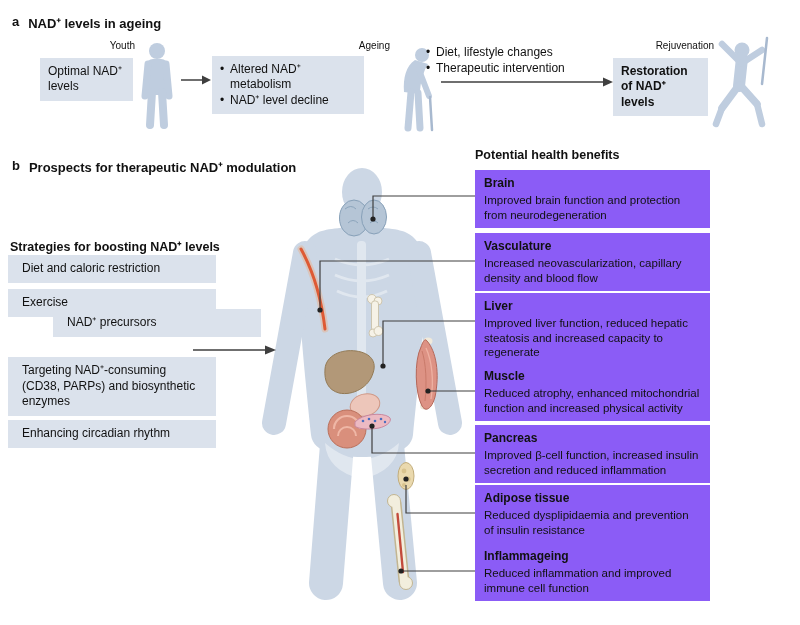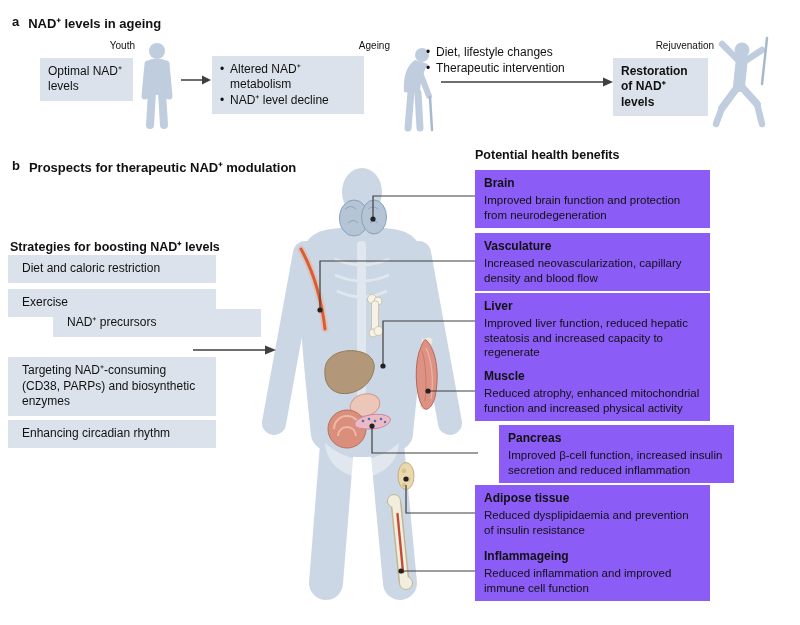--- a/index.html
+++ b/index.html
@@ -220,21 +220,21 @@
     <div>Increased neovascularization, capillary density and blood flow</div>
   </div>
   <div class="abs benefit" style="left:475px; top:293px;">
     <div class="organ">Liver</div>
     <div>Improved liver function, reduced hepatic steatosis and increased capacity to regenerate</div>
   </div>
   <div class="abs benefit" style="left:475px; top:363px;">
     <div class="organ">Muscle</div>
     <div>Reduced atrophy, enhanced mitochondrial function and increased physical activity</div>
   </div>
-  <div class="abs benefit" style="left:475px; top:425px;margin-left:24px;">
+  <div class="abs benefit" style="left:475px; top:425px;">
     <div class="organ">Pancreas</div>
     <div>Improved β-cell function, increased insulin secretion and reduced inflammation</div>
   </div>
   <div class="abs benefit" style="left:475px; top:485px;">
     <div class="organ">Adipose tissue</div>
     <div>Reduced dysplipidaemia and prevention of insulin resistance</div>
   </div>
   <div class="abs benefit" style="left:475px; top:543px;">
     <div class="organ">Inflammageing</div>
     <div>Reduced inflammation and improved immune cell function</div>

